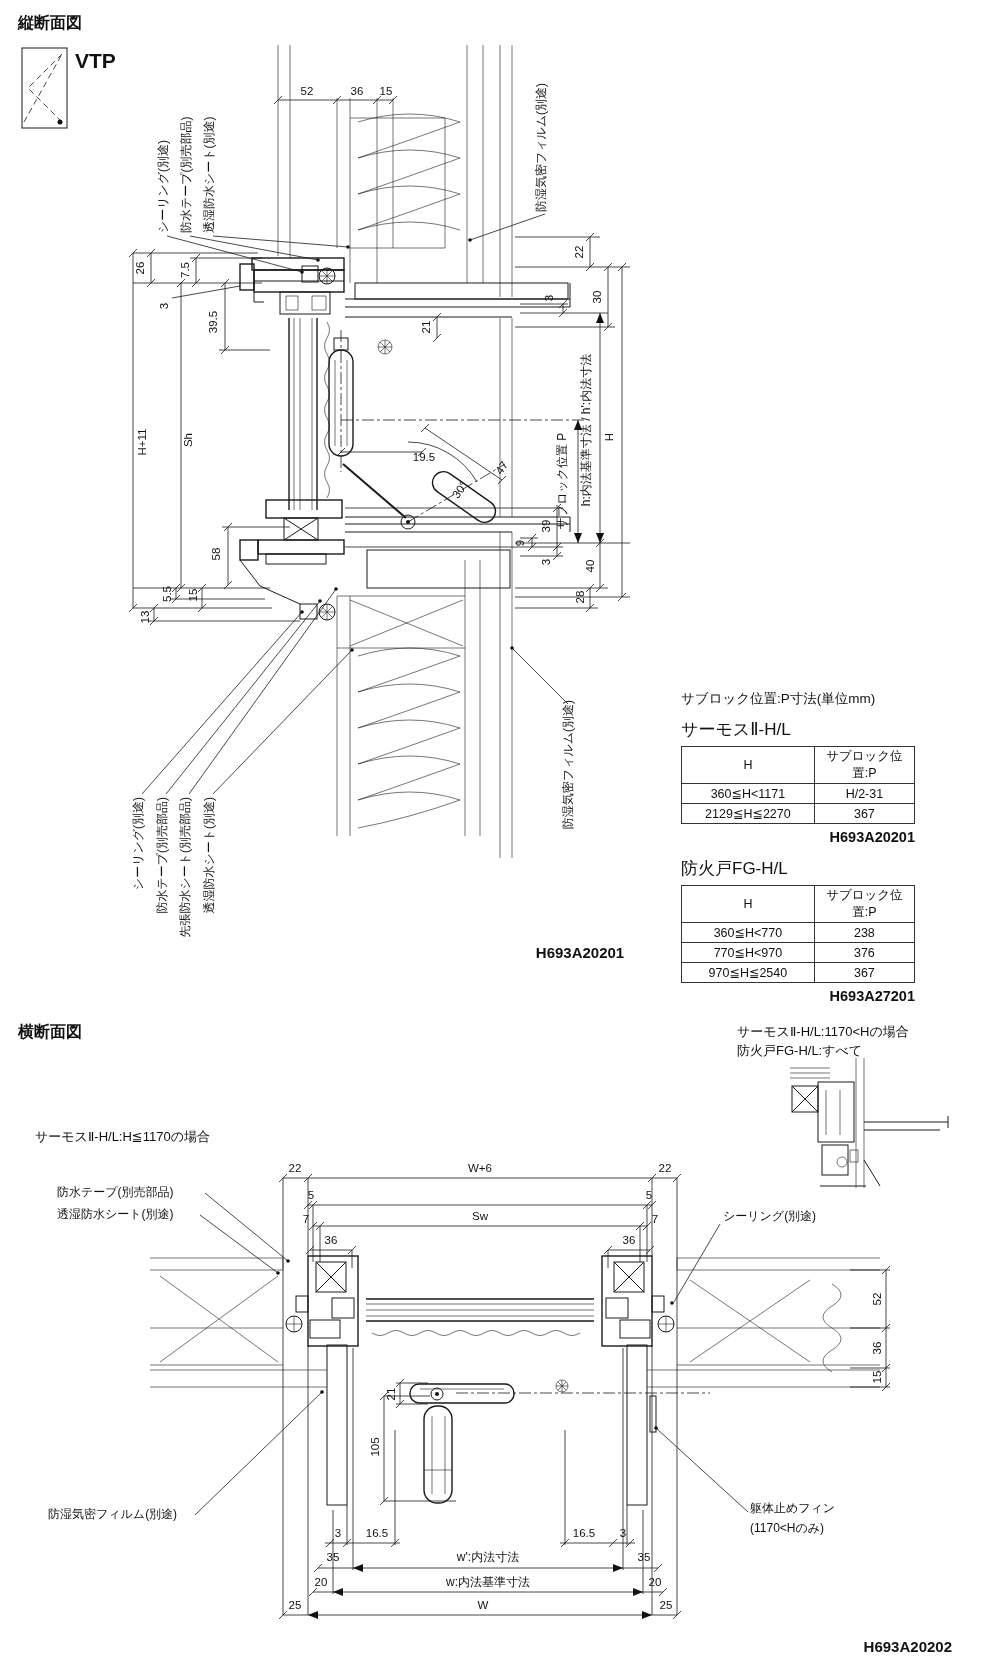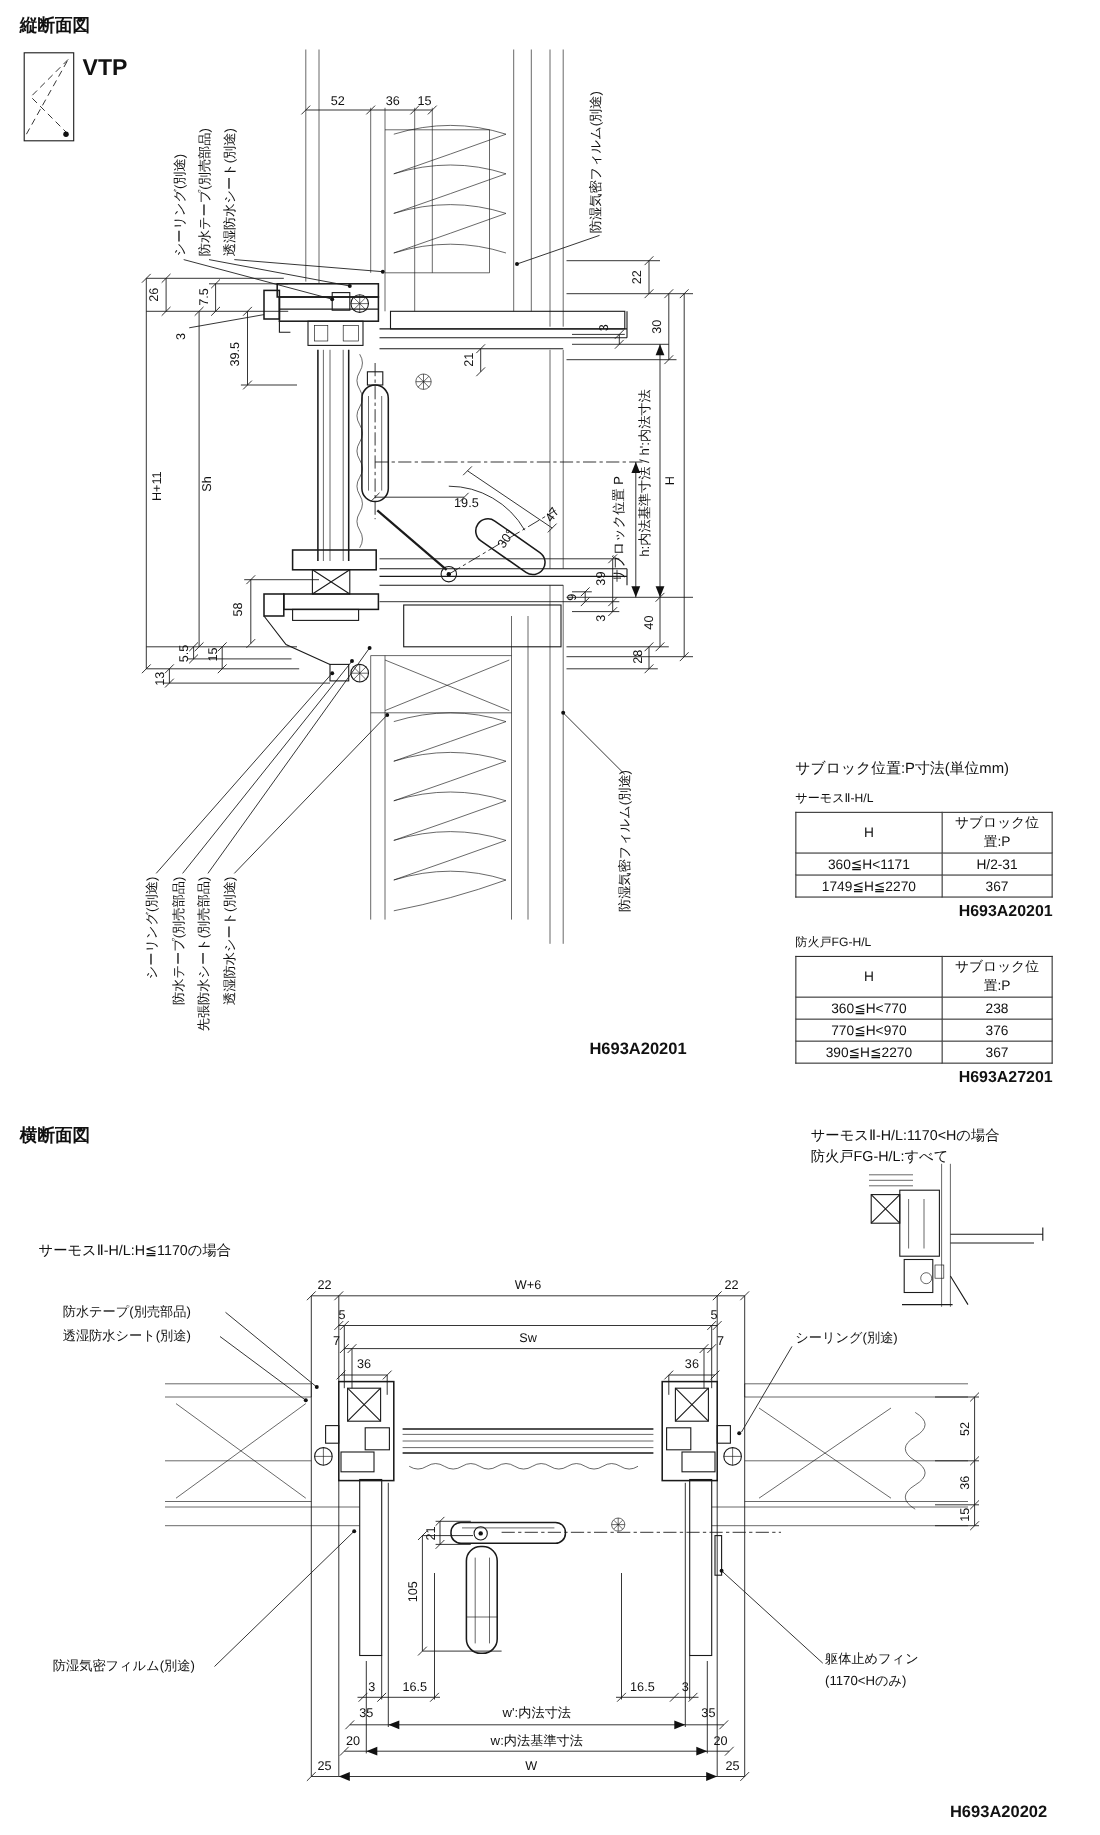--- a/index.html
+++ b/index.html
@@ -13,23 +13,23 @@
   .tv{font-size:21px;font-weight:bold;}
   .tn{font-size:13px;}
   .tc{font-size:15px;font-weight:bold;}
   .ln{stroke:#1a1a1a;stroke-width:1;fill:none;}
   .lt{stroke:#1a1a1a;stroke-width:.6;fill:none;}
   .lh{stroke:#1a1a1a;stroke-width:1.4;fill:none;}
   .dim{stroke:#1a1a1a;stroke-width:.8;fill:none;}
   .dd{stroke:#1a1a1a;stroke-width:.8;fill:none;stroke-dasharray:12 3 3 3;}
   .dsh{stroke:#1a1a1a;stroke-width:.8;fill:none;stroke-dasharray:6 4;}
   .fill{fill:#111;stroke:none;}
-  .tables{position:absolute;left:723px;top:690px;width:234px;}
+  .tables{position:absolute;left:681px;top:690px;width:234px;}
   .tbl-title{font-size:13.5px;margin-bottom:10px;}
-  .tbl-sub{font-size:11px;margin:2px 0 5px;}
+  .tbl-sub{font-size:17px;margin:2px 0 5px;}
   .tables table{width:100%;border-collapse:collapse;table-layout:fixed;}
   .tables th,.tables td{border:1.2px solid #333;font-weight:400;font-size:12.5px;
         text-align:center;padding:1px 2px;height:17px;}
   .tbl-code{text-align:right;font-size:14.5px;font-weight:bold;margin:5px 0 12px;}
 </style>
 </head>
 <body>
 
 <div class="sheet">
 
@@ -354,21 +354,21 @@
     <tbody>
           <tr>
       <th>H</th>
       <th>サブロック位置:P</th>
     </tr>
     <tr>
       <td>360≦H&lt;1171</td>
       <td>H/2-31</td>
     </tr>
     <tr>
-      <td>1749≦H≦2270</td>
+      <td>2129≦H≦2270</td>
       <td>367</td>
     </tr>
   </tbody>
       </table>
   <div class="tbl-code">H693A20201</div>
   <div class="tbl-sub">防火戸FG-H/L</div>
   <table>
     <colgroup>
           <col style="width:57%">
           <col>
@@ -380,21 +380,21 @@
     </tr>
     <tr>
       <td>360≦H&lt;770</td>
       <td>238</td>
     </tr>
     <tr>
       <td>770≦H&lt;970</td>
       <td>376</td>
     </tr>
     <tr>
-      <td>390≦H≦2270</td>
+      <td>970≦H≦2540</td>
       <td>367</td>
     </tr>
   </tbody>
       </table>
   <div class="tbl-code">H693A27201</div>
 </div>
 
 </div>
 
 </body></html>

